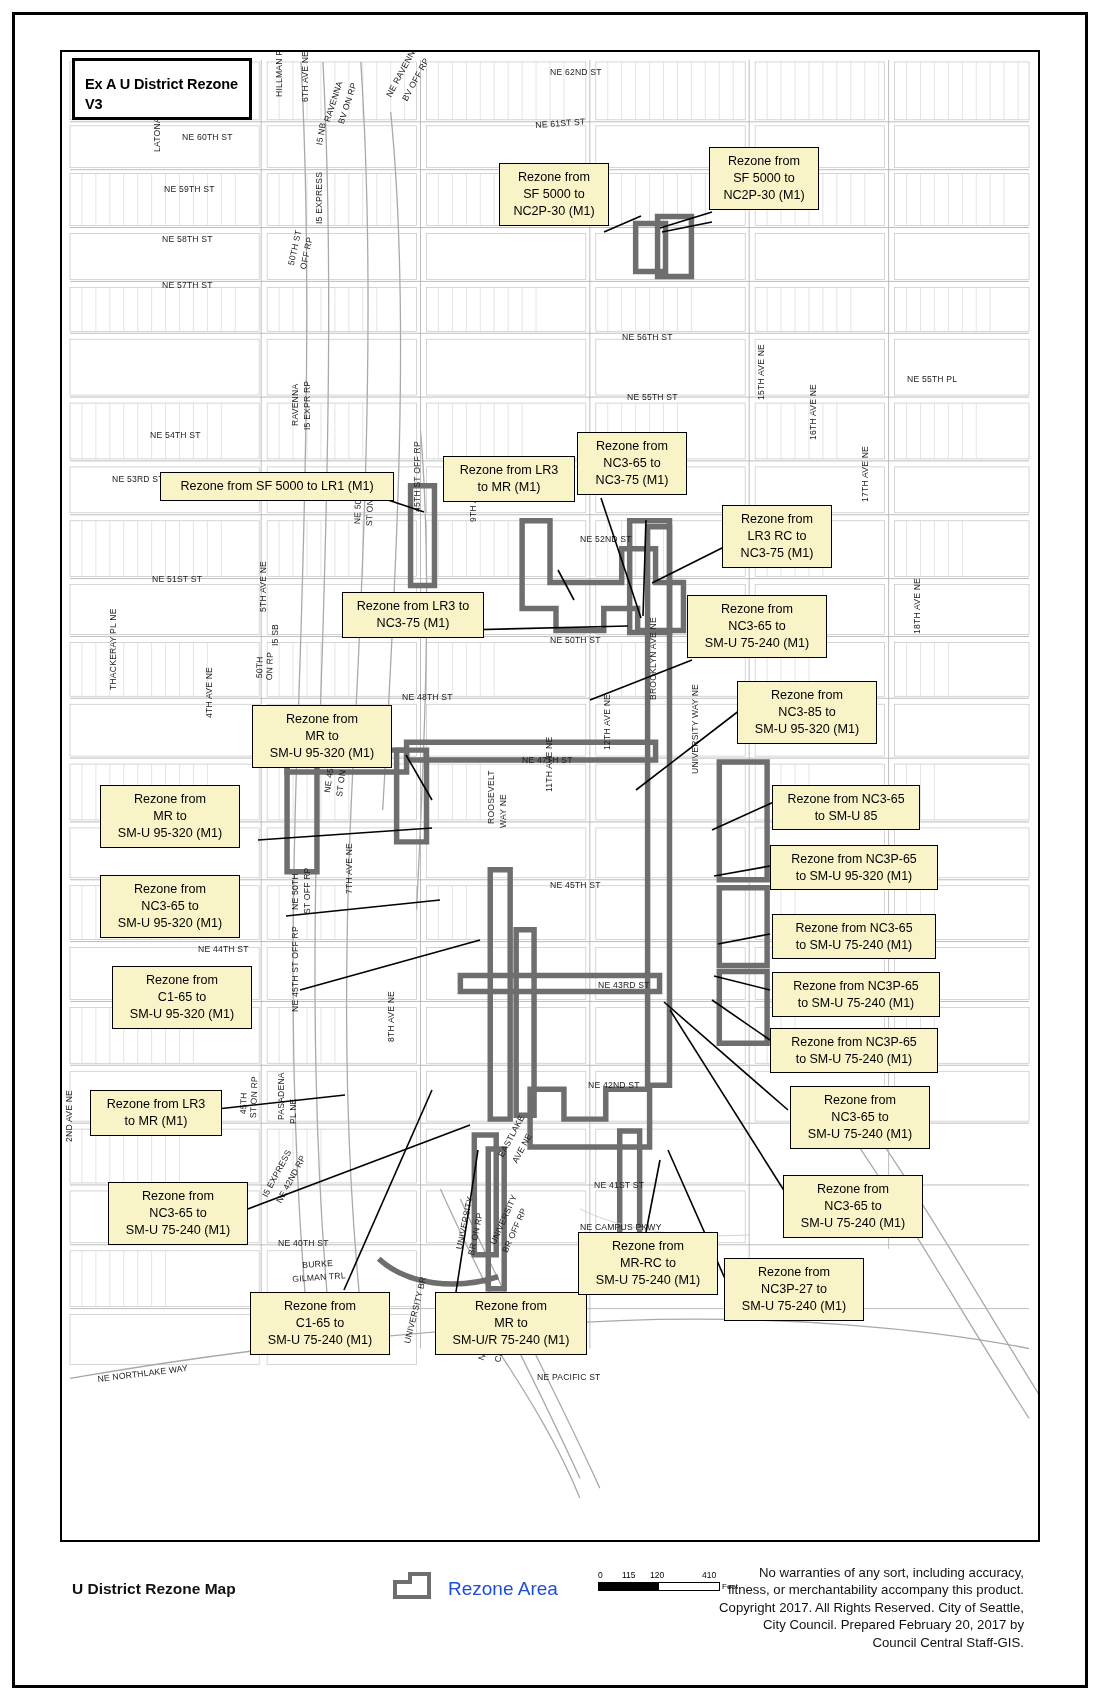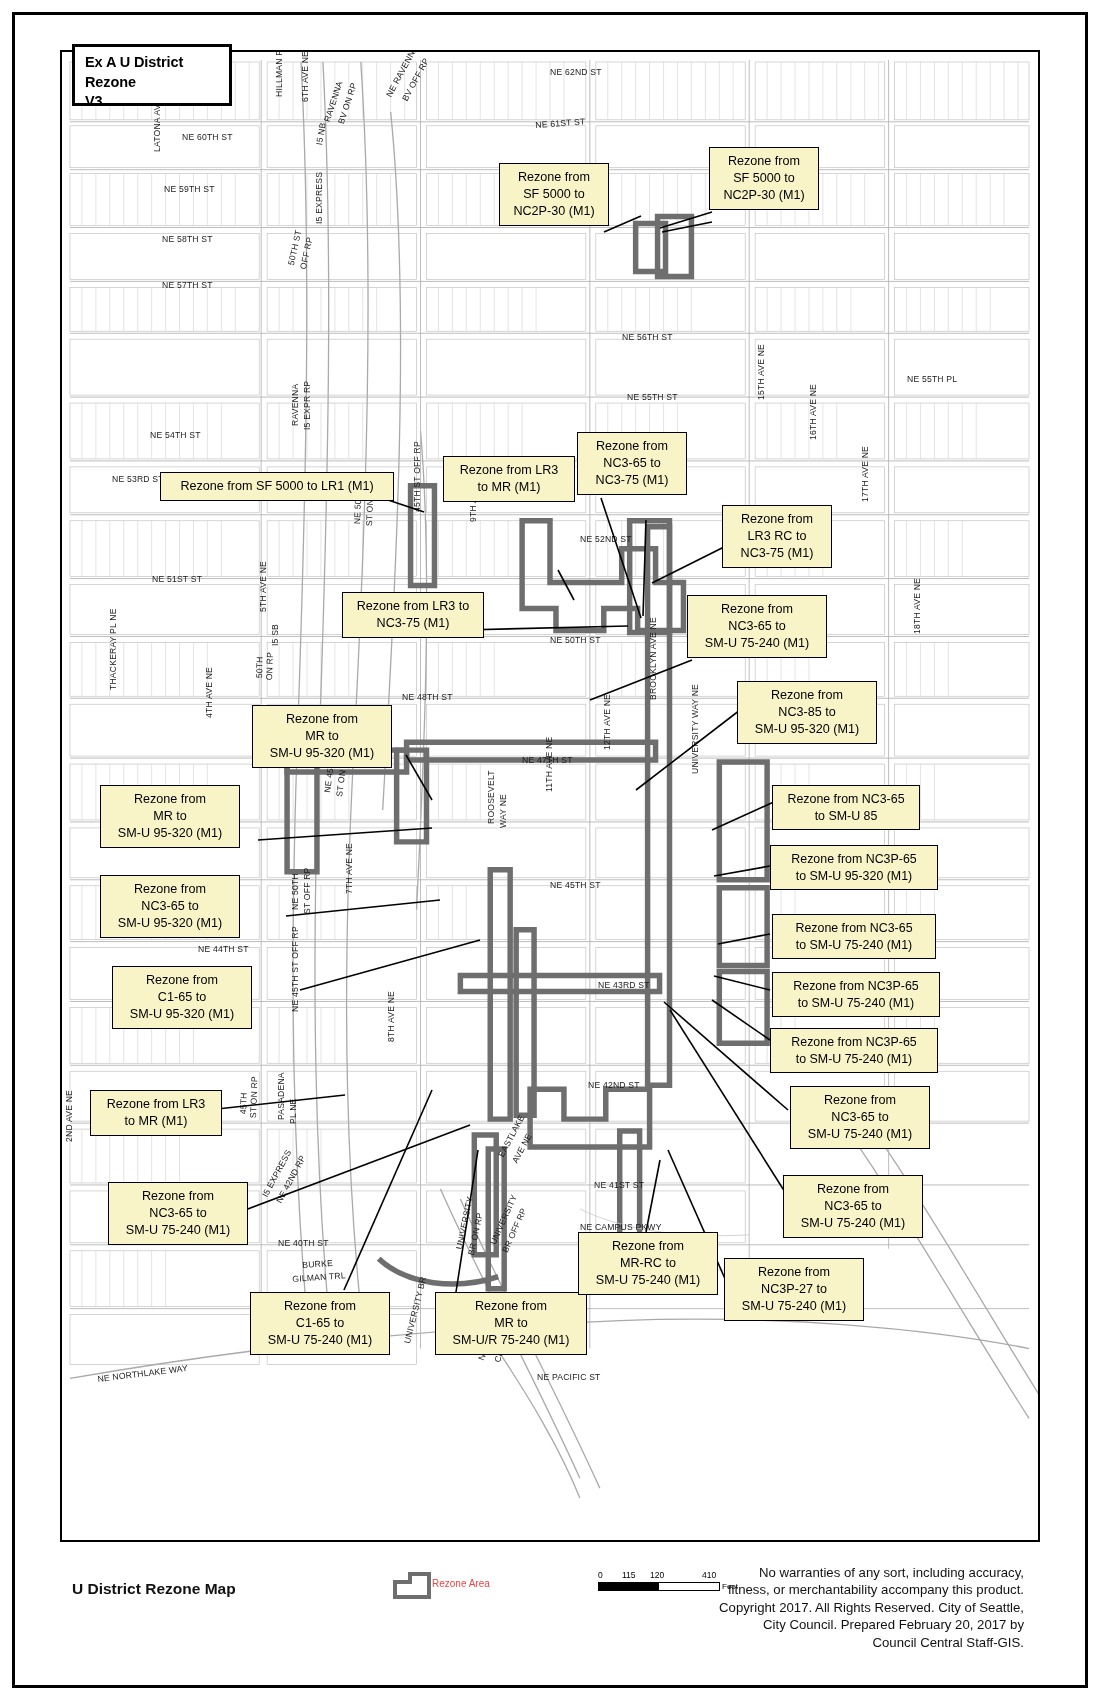--- a/index.html
+++ b/index.html
@@ -30,25 +30,25 @@
     width: 980px; height: 1492px;
     border: 2px solid #000;
     background: #ffffff;
     overflow: hidden;
   }
   #map-canvas { position:absolute; left:0; top:0; width:100%; height:100%; }
 
   
   #title-box {
     position: absolute;
-    left: 72px; top: 44px;
-    width: 160px; height: 62px;
+    left: 72px; top: 58px;
+    width: 180px; height: 62px;
     border: 3px solid #000;
     background: #fff;
-    padding: 6px 10px;
+    padding: 14px 10px;
     z-index: 40;
   }
   #title-box .tline {
     font-size: 14.5px; font-weight: bold; color:#000;
     line-height: 1.35; letter-spacing: -0.1px;
   }
 
   
   .callout {
     position: absolute;
@@ -76,22 +76,22 @@
   }
   #legend-title {
     position: absolute; left: 12px; top: 24px;
     font-size: 15.5px; font-weight: bold; color:#111;
   }
   #legend-swatch {
     position: absolute; left: 332px; top: 14px;
     width: 40px; height: 30px;
   }
   #legend-swatch-label {
-    position: absolute; left: 372px; top: 22px;
-    font-size: 10px; color:#ef4444;
+    position: absolute; left: 388px; top: 22px;
+    font-size: 19px; color:#1d4ed8;
   }
   #scalebar { position:absolute; left: 538px; top: 14px; width: 130px; }
   #scalebar .ticks {
     position: relative; height: 12px; font-size: 8.5px; color:#000;
   }
   #scalebar .ticks span { position:absolute; top:0; }
   #scalebar .bar { position: relative; height: 9px; width: 122px; border: 1px solid #000; display:flex; }
   #scalebar .bar i { display:block; height:100%; }
   #scalebar .feet {
     position:absolute; left: 124px; top: 12px; font-size: 8px; color:#000;

